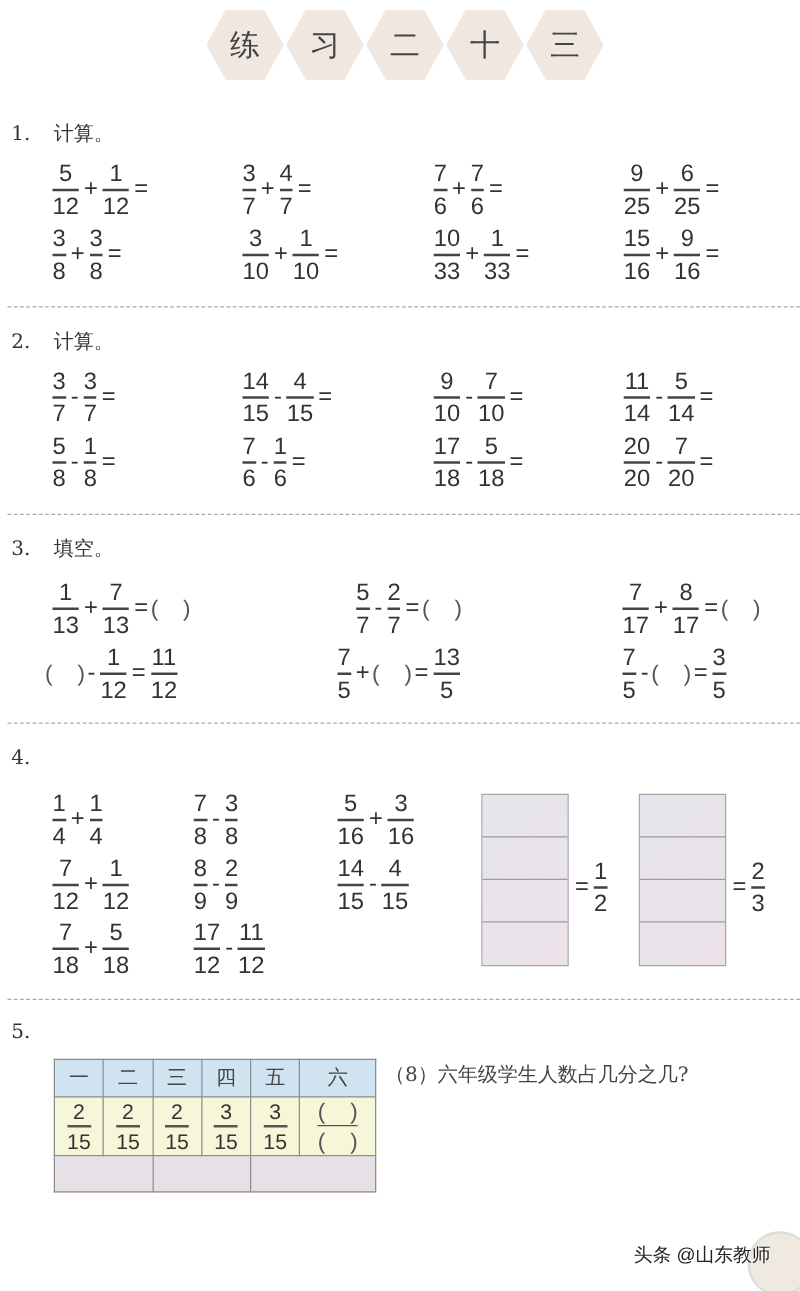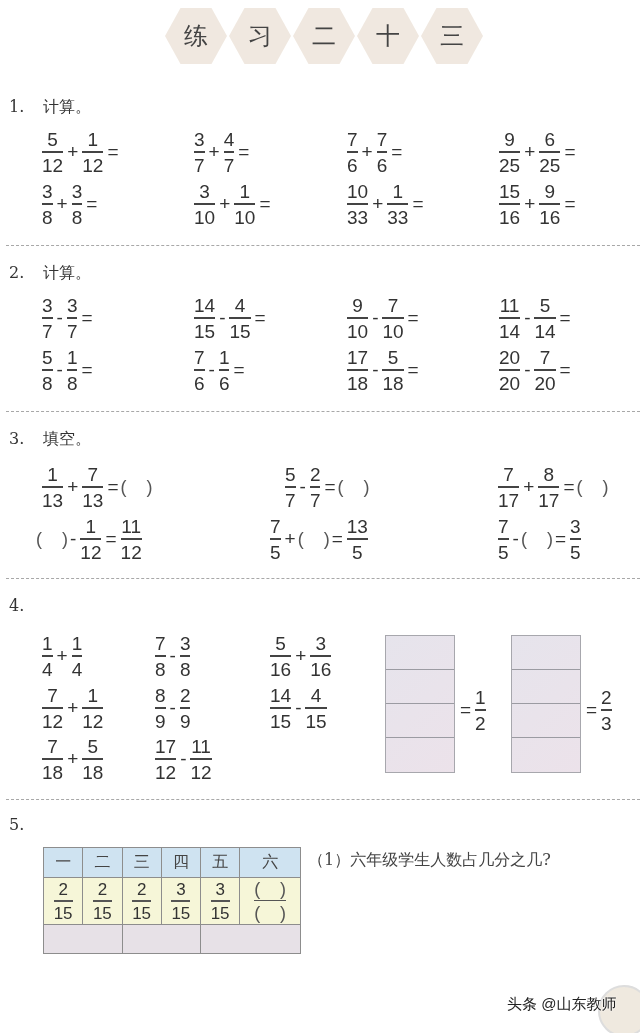--- a/index.html
+++ b/index.html
@@ -580,17 +580,17 @@
   </tr>
   <tr class="empty">
     <td colspan="2"></td>
     <td colspan="2"></td>
     <td colspan="2"></td>
   </tr>
 </tbody>
   </table>
 
 <div class="questions">
-  <div>（1）六年级学生人数占几分之几?</div>
+  <div>（8）六年级学生人数占几分之几?</div>
 </div>
 
 <div class="badge"></div>
 <div class="watermark">头条 @山东教师</div>
 
 </body></html>

